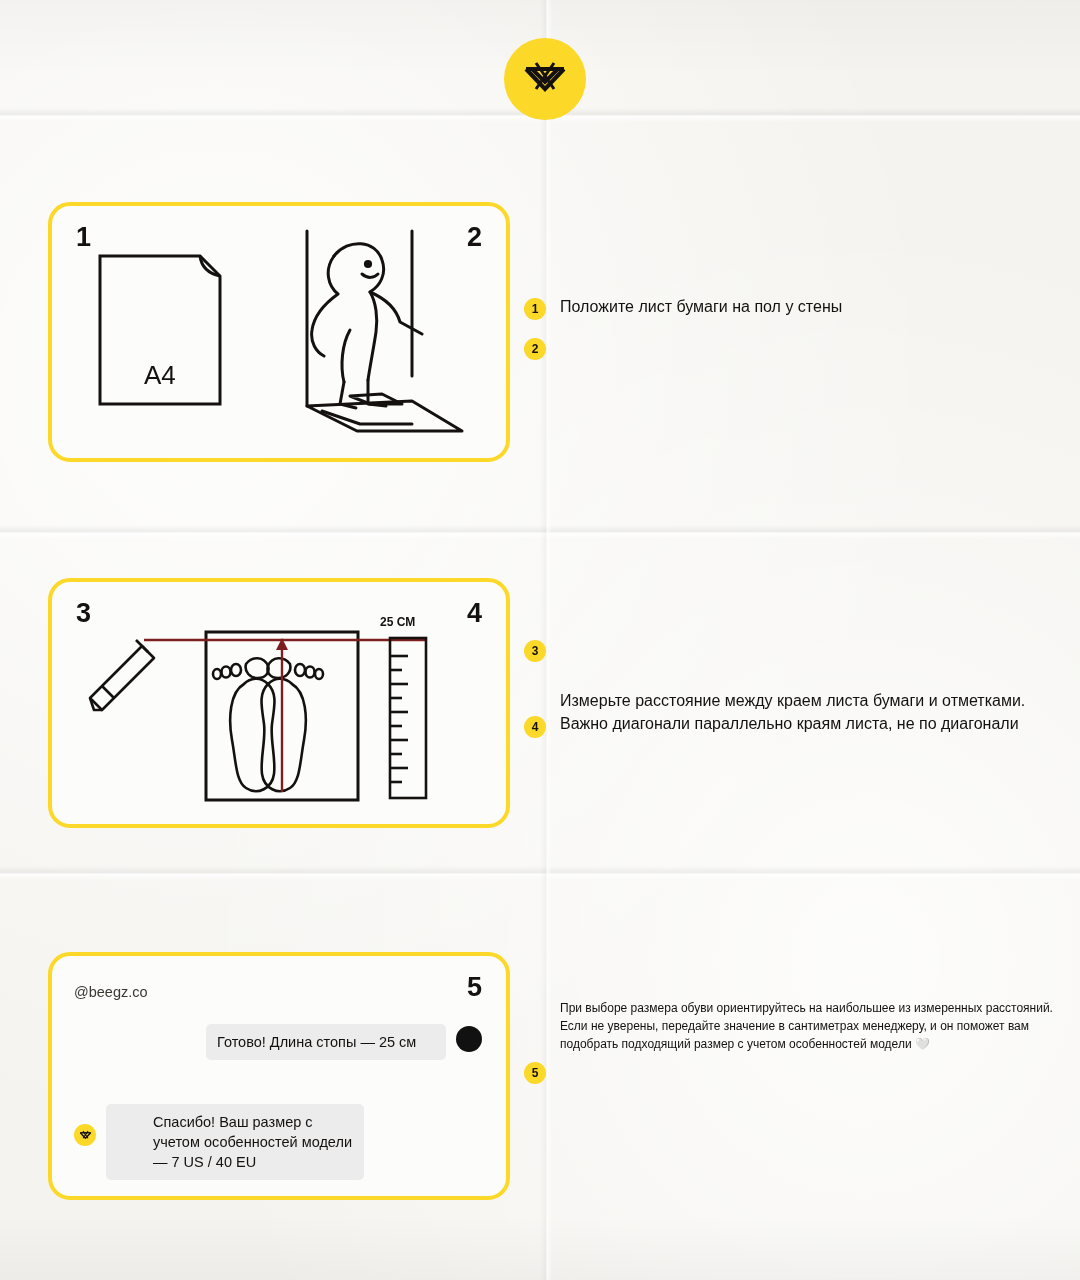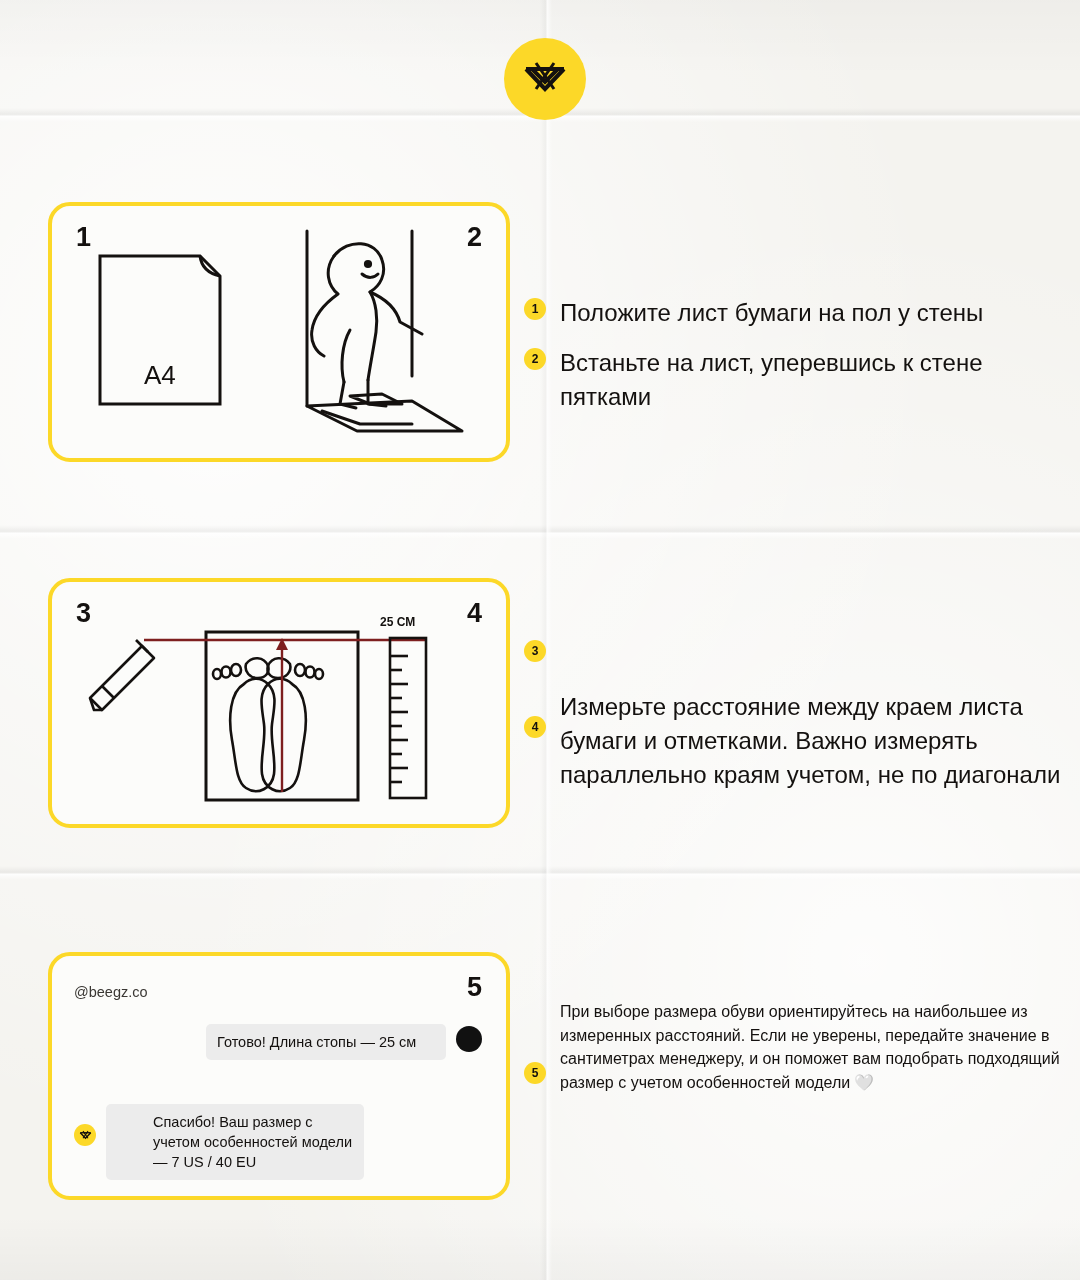--- a/index.html
+++ b/index.html
@@ -93,21 +93,21 @@
     color: #14110f;
     font-size: 12px;
     font-weight: bold;
     display: flex;
     align-items: center;
     justify-content: center;
     margin-right: 14px;
     margin-top: 2px;
   }
   .bullet-text {
-    font-size: 24px;
+    font-size: 16px;
     line-height: 1.42;
     color: #14110f;
   }
 
   
   .handle {
     position: absolute;
     left: 22px;
     top: 28px;
     font-size: 14.5px;
@@ -258,32 +258,31 @@
   </div>
 </div>
 
 <div class="bullets" style="left:524px; top:296px; width:540px;">
   <div class="bullet-row">
     <div class="num-dot">1</div>
     <div class="bullet-text">Положите лист бумаги на пол у стены</div>
   </div>
   <div class="bullet-row">
     <div class="num-dot">2</div>
-    <div class="bullet-text">Встаньте на лист, уперевшись к стене пятками</div>
   </div>
 </div>
 
 <div class="bullets" style="left:524px; top:628px; width:548px;">
   <div class="bullet-row" style="margin-bottom:28px;">
     <div class="num-dot" style="margin-top:12px;">3</div>
   </div>
   <div class="bullet-row">
     <div class="num-dot" style="margin-top:26px;">4</div>
-    <div class="bullet-text">Измерьте расстояние между краем листа бумаги и отметками. Важно измерять параллельно краям учетом, не по диагонали</div>
+    <div class="bullet-text">Измерьте расстояние между краем листа бумаги и отметками. Важно диагонали параллельно краям листа, не по диагонали</div>
   </div>
 </div>
 
 <div class="bullets" style="left:524px; top:1000px; width:540px;">
   <div class="bullet-row">
     <div class="num-dot" style="margin-top:62px;">5</div>
-    <div class="bullet-text" style="font-size:16px; line-height:1.48;">При выборе размера обуви ориентируйтесь на наибольшее из измеренных расстояний. Если не уверены, передайте значение в сантиметрах менеджеру, и он поможет вам подобрать подходящий размер с учетом особенностей модели 🤍</div>
+    <div class="bullet-text" style="font-size:12px; line-height:1.48;">При выборе размера обуви ориентируйтесь на наибольшее из измеренных расстояний. Если не уверены, передайте значение в сантиметрах менеджеру, и он поможет вам подобрать подходящий размер с учетом особенностей модели 🤍</div>
   </div>
 </div>
 
 </body></html>

